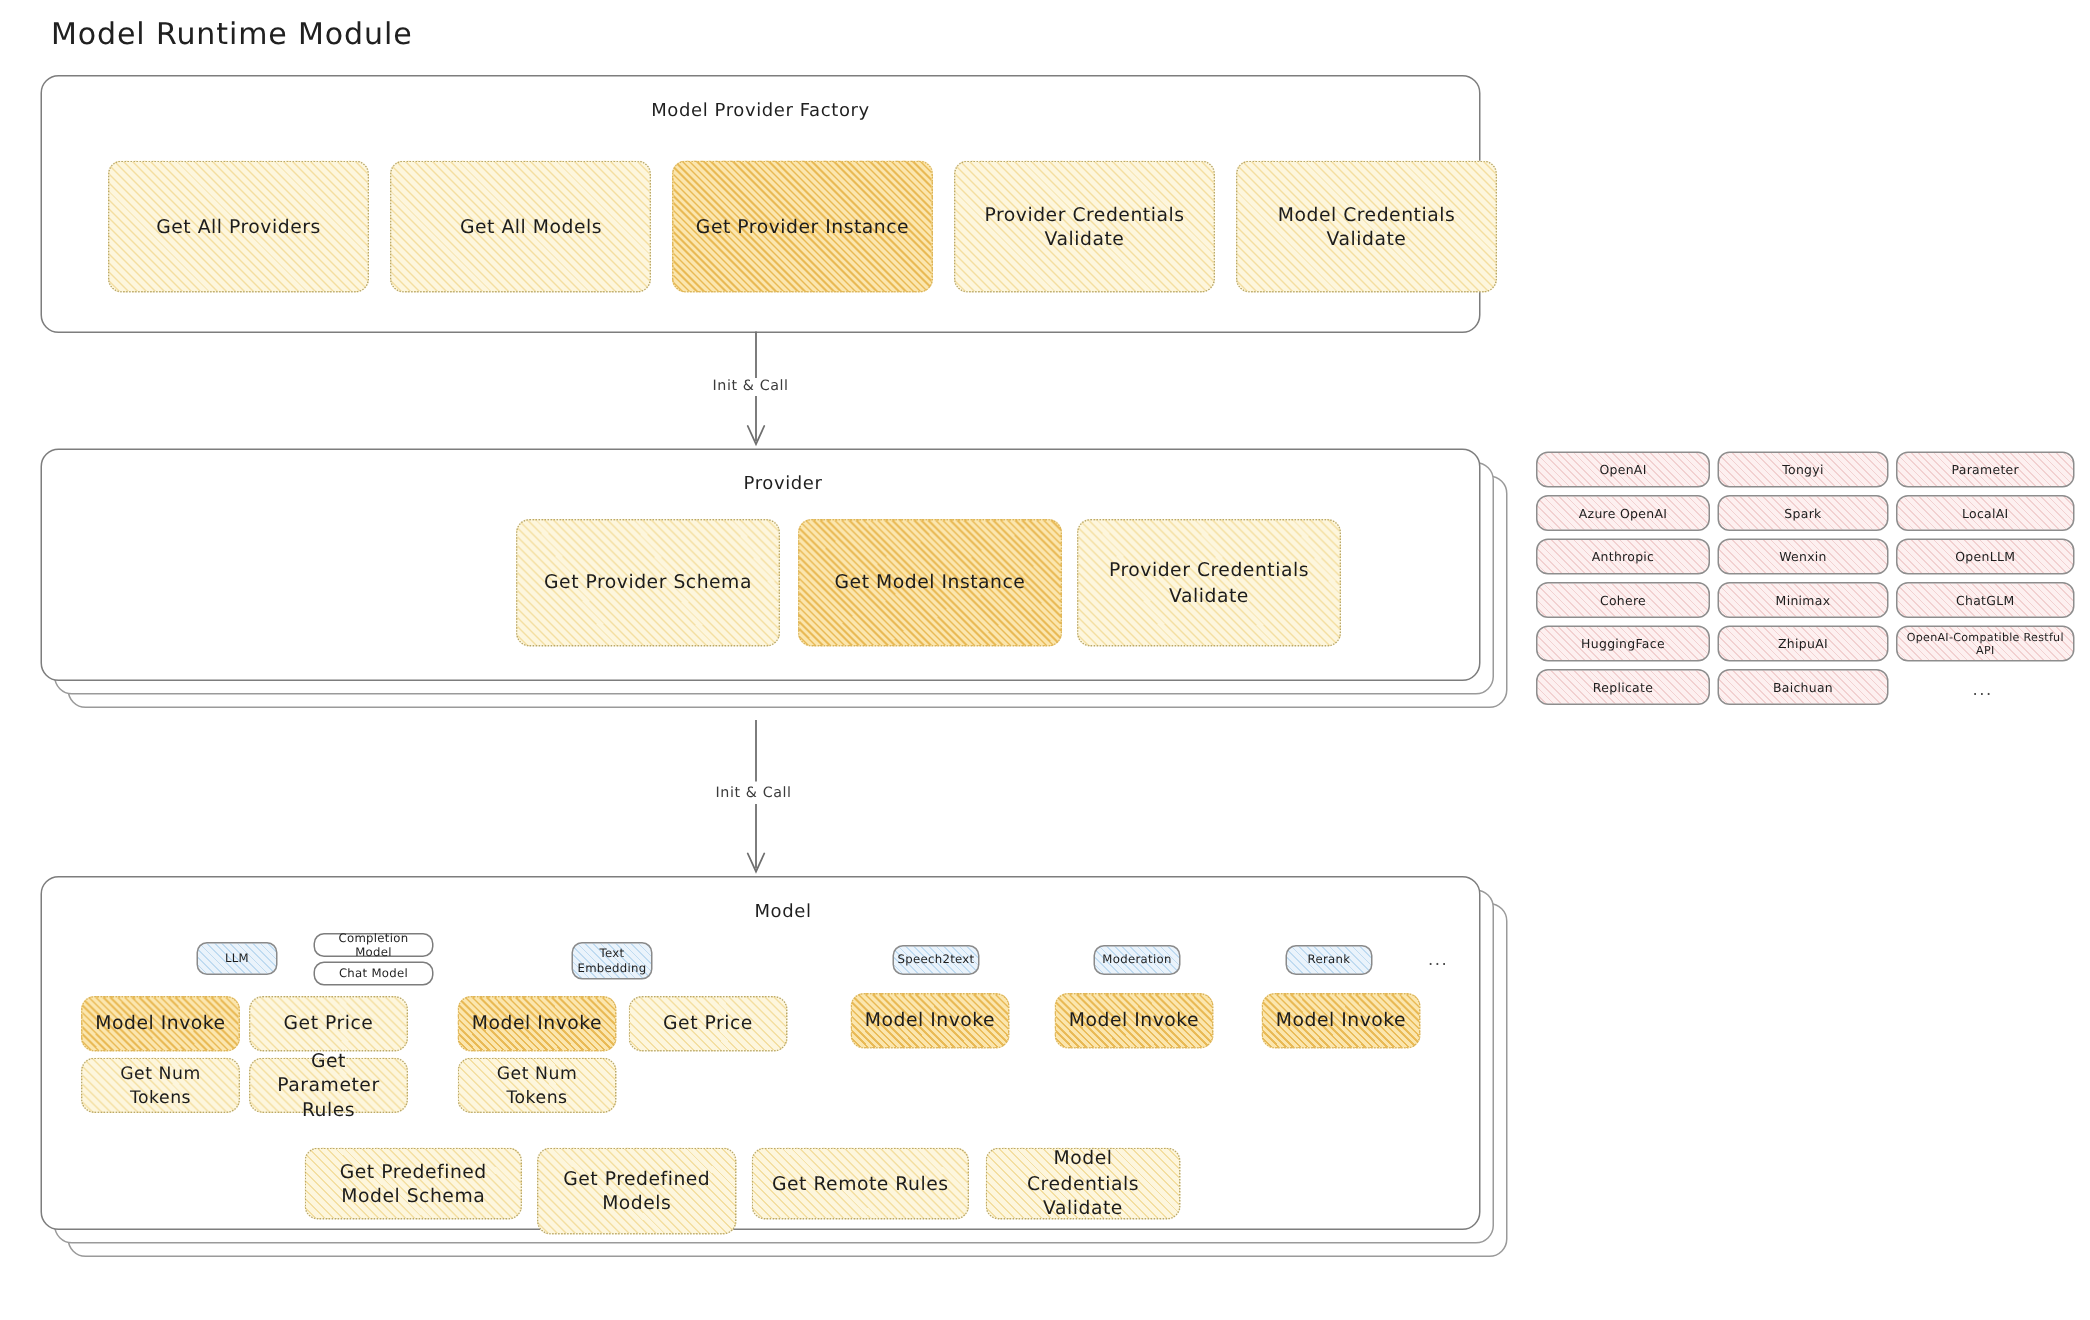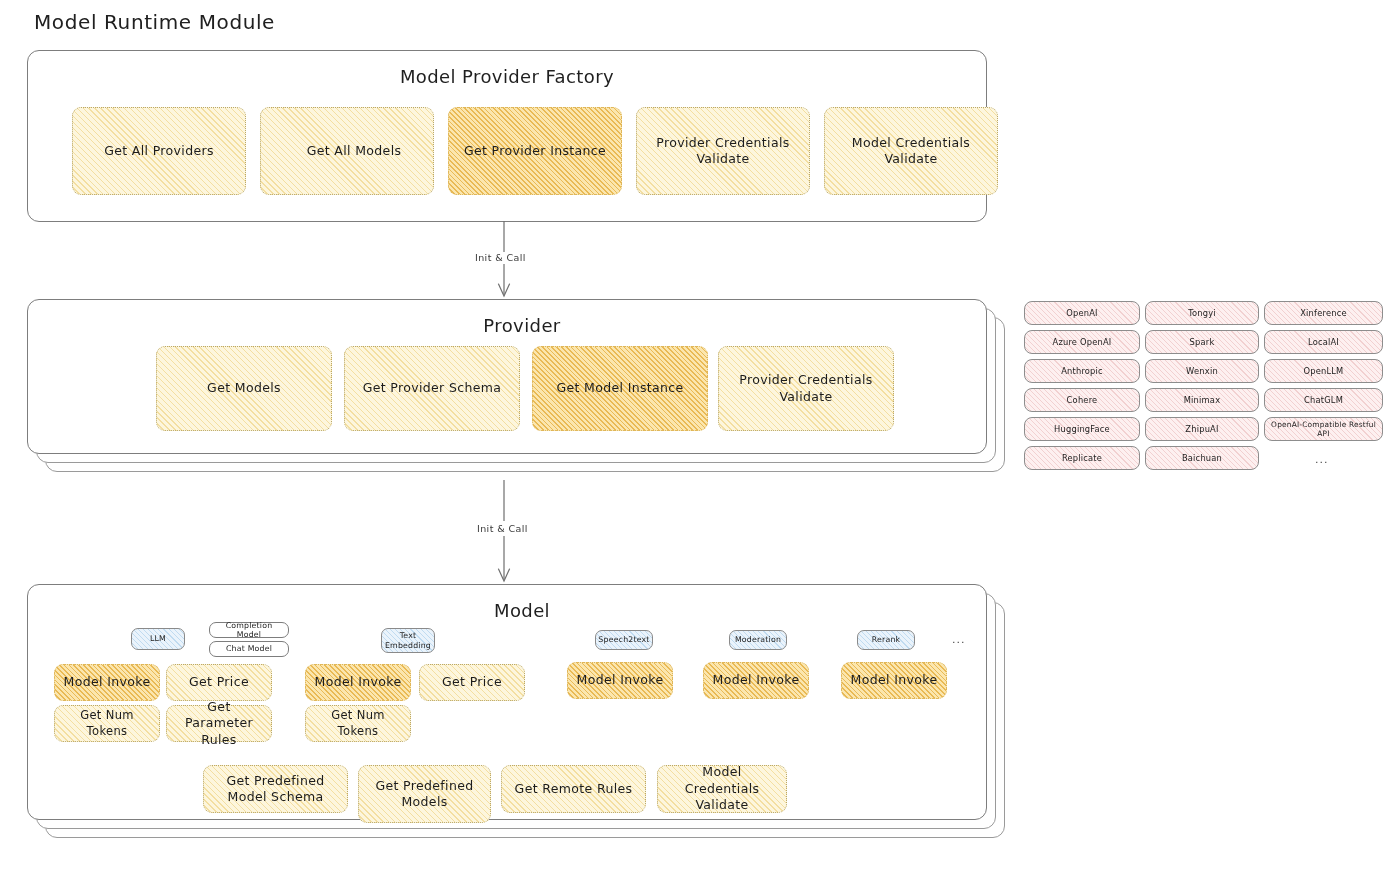--- a/index.html
+++ b/index.html
@@ -46,21 +46,21 @@
     border-radius: 12px;
     background: #ffffff;
     box-sizing: border-box;
   }
   .panel-title {
     position: absolute;
     top: 16px;
     left: 0;
     width: 100%;
     text-align: center;
-    font-size: 18px;
+    font-size: 12px;
     color: #1f1f1f;
     letter-spacing: 0.4px;
   }
 
   
   .node {
     position: absolute;
     box-sizing: border-box;
     border: 1.4px dotted #b9a86a;
     border-radius: 9px;
@@ -185,21 +185,20 @@
   <path d="M28.5,64 L34,76 L39.5,64" stroke="#6f6f6f" stroke-width="1.2" fill="none" stroke-linecap="round"></path>
 </svg>
 <div class="connector-label" style="left:472px; top:252px;">Init &amp; Call</div>
 
 <div class="panel-stack" style="left:27px; top:299px; width:990px; height:180px;">
   <div class="panel-layer" style="left:18px; top:18px; width:960px; height:155px;"></div>
   <div class="panel-layer" style="left:9px; top:9px; width:960px; height:155px;"></div>
   <div class="panel-main" style="width:960px; height:155px;"></div>
   <div class="panel-title">Provider</div>
 
-  <div class="node" style="left:129px; top:47px; width:176px; height:85px;">Get Models</div>
   <div class="node" style="left:317px; top:47px; width:176px; height:85px;">Get Provider Schema</div>
   <div class="node hl" style="left:505px; top:47px; width:176px; height:85px;">Get Model Instance</div>
   <div class="node" style="left:691px; top:47px; width:176px; height:85px;">Provider Credentials Validate</div>
 </div>
 
 <div style="position:absolute; left:1024px; top:300px; width:360px; height:175px;">
 
   <div class="pill" style="left:0px; top:1px; width:116px; height:24px;">OpenAI</div>
   <div class="pill" style="left:0px; top:30px; width:116px; height:24px;">Azure OpenAI</div>
   <div class="pill" style="left:0px; top:59px; width:116px; height:24px;">Anthropic</div>
@@ -207,21 +206,21 @@
   <div class="pill" style="left:0px; top:117px; width:116px; height:24px;">HuggingFace</div>
   <div class="pill" style="left:0px; top:146px; width:116px; height:24px;">Replicate</div>
 
   <div class="pill" style="left:121px; top:1px; width:114px; height:24px;">Tongyi</div>
   <div class="pill" style="left:121px; top:30px; width:114px; height:24px;">Spark</div>
   <div class="pill" style="left:121px; top:59px; width:114px; height:24px;">Wenxin</div>
   <div class="pill" style="left:121px; top:88px; width:114px; height:24px;">Minimax</div>
   <div class="pill" style="left:121px; top:117px; width:114px; height:24px;">ZhipuAI</div>
   <div class="pill" style="left:121px; top:146px; width:114px; height:24px;">Baichuan</div>
 
-  <div class="pill" style="left:240px; top:1px; width:119px; height:24px;">Xinference</div>
+  <div class="pill" style="left:240px; top:1px; width:119px; height:24px;">Parameter</div>
   <div class="pill" style="left:240px; top:30px; width:119px; height:24px;">LocalAI</div>
   <div class="pill" style="left:240px; top:59px; width:119px; height:24px;">OpenLLM</div>
   <div class="pill" style="left:240px; top:88px; width:119px; height:24px;">ChatGLM</div>
   <div class="pill" style="left:240px; top:117px; width:119px; height:24px; font-size:7.4px;">OpenAI-Compatible Restful API</div>
   <div class="ellipsis-mark" style="left:291px; top:153px;">...</div>
 </div>
 
 <svg class="connector" style="left:470px; top:479px;" width="70" height="108" viewBox="0 0 70 108">
   <path d="M34,1 L34,42 M34,57 L34,100" stroke="#6f6f6f" stroke-width="1.2" fill="none"></path>
   <path d="M28.5,90 L34,102 L39.5,90" stroke="#6f6f6f" stroke-width="1.2" fill="none" stroke-linecap="round"></path>

